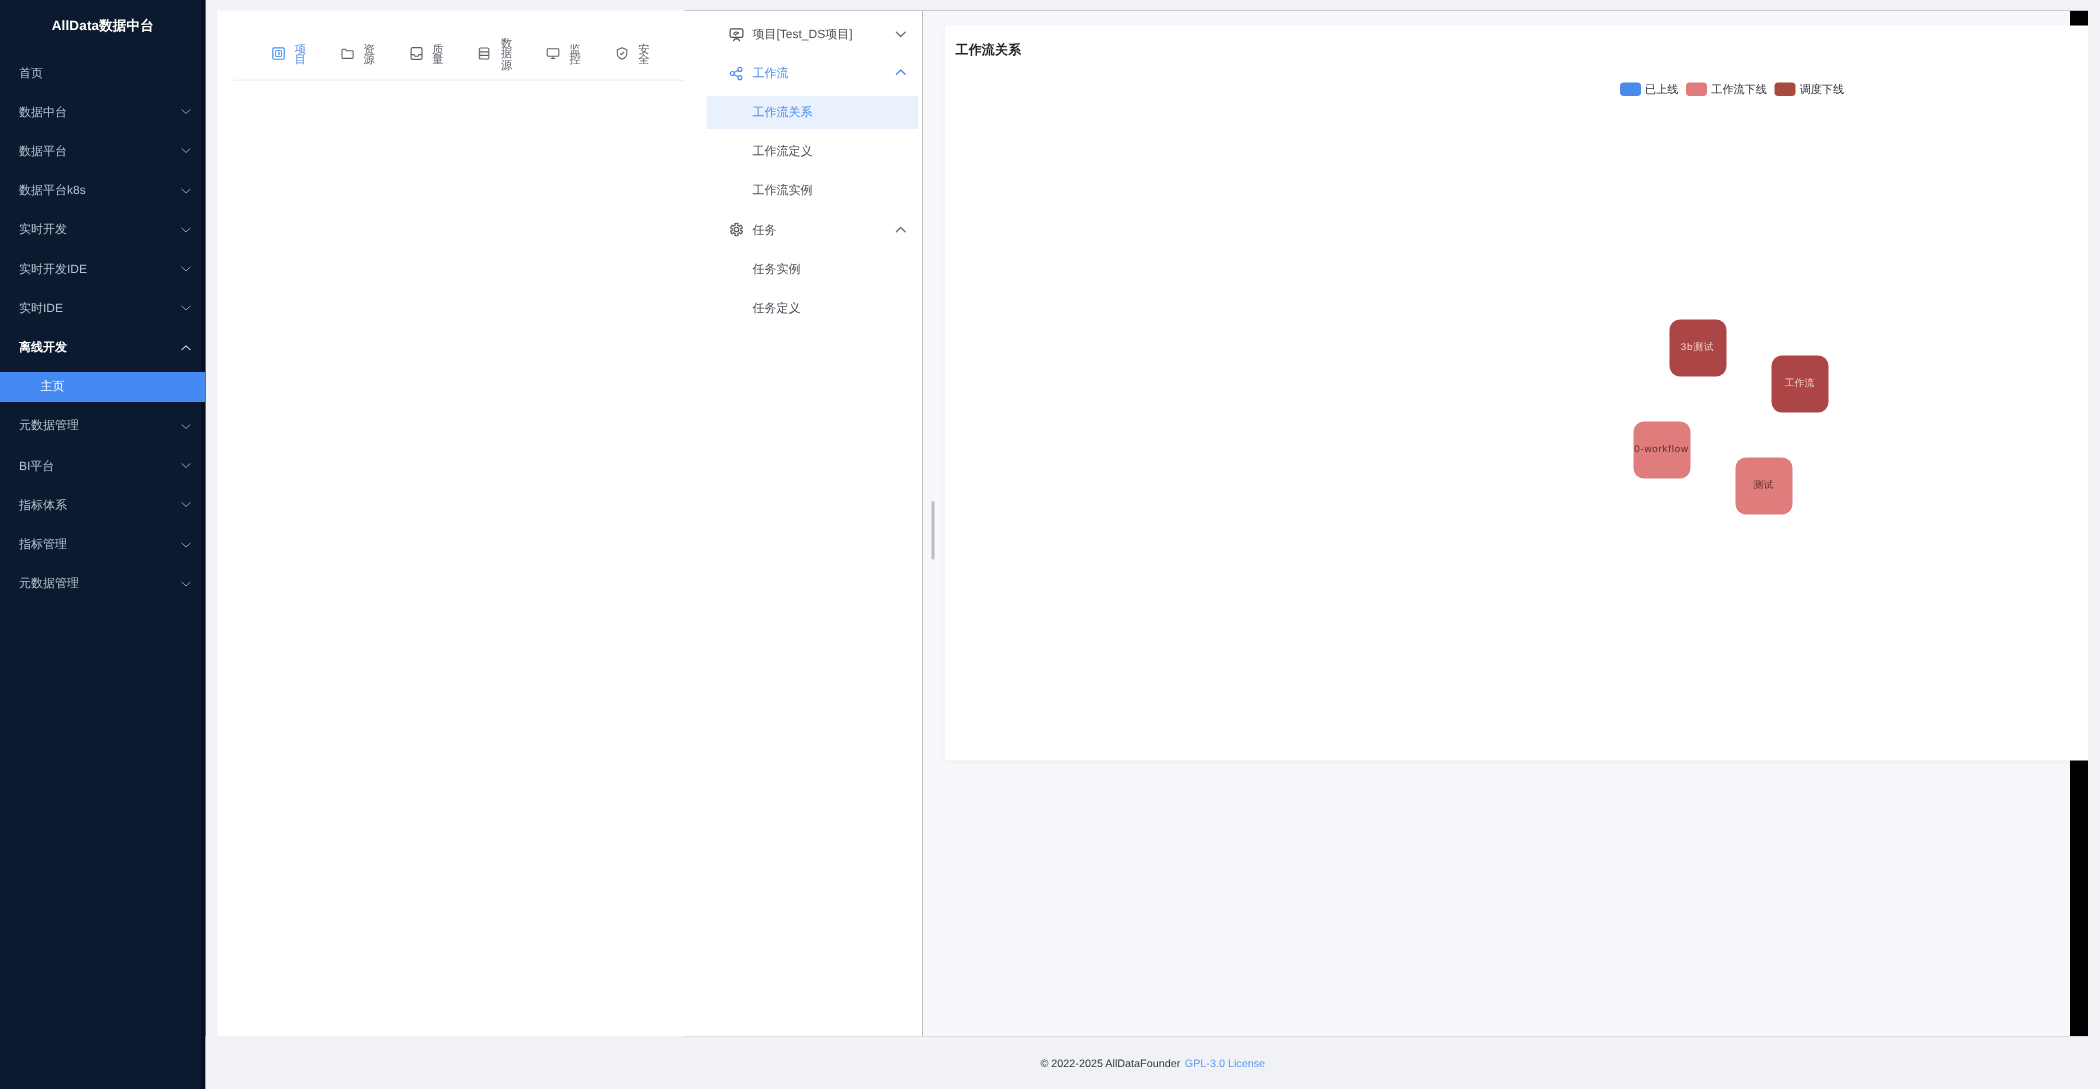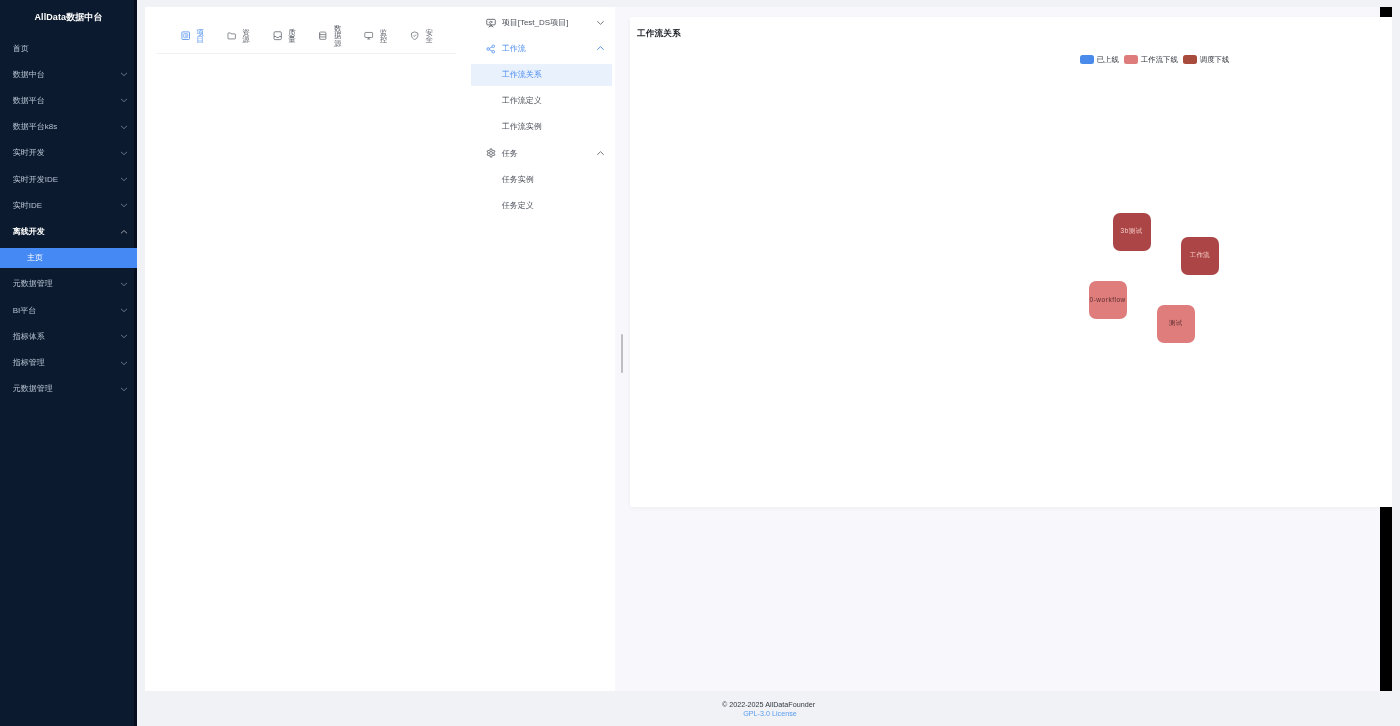--- a/index.html
+++ b/index.html
@@ -105,21 +105,21 @@
   .node { position:absolute; border-radius:7px; display:flex; align-items:center;
           justify-content:center; cursor:pointer; overflow:hidden; }
   .node .nlbl { font-size:6.5px; white-space:nowrap; color:#5c2d2c;
                 letter-spacing:.1px; }
   .node .nlbl.lat { letter-spacing:.52px; }
   .node.dark .nlbl { color:#f4cfca; }
 
   .footer { position:absolute; left:137px; top:691px; width:1263px; height:35px;
             background:#f0f2f5;
             display:flex; align-items:center; justify-content:center;
-            font-size:7.2px; color:#32373f;flex-direction:column; }
+            font-size:7.2px; color:#32373f; }
   .footer .lic { color:#5a9bf0; margin-left:3px; cursor:pointer; }
 </style>
 </head>
 <body>
 
 <div class="app">
 
   <div class="sidebar">
     <div class="brand">AllData数据中台</div>
     <div class="nav-list" id="navList">

